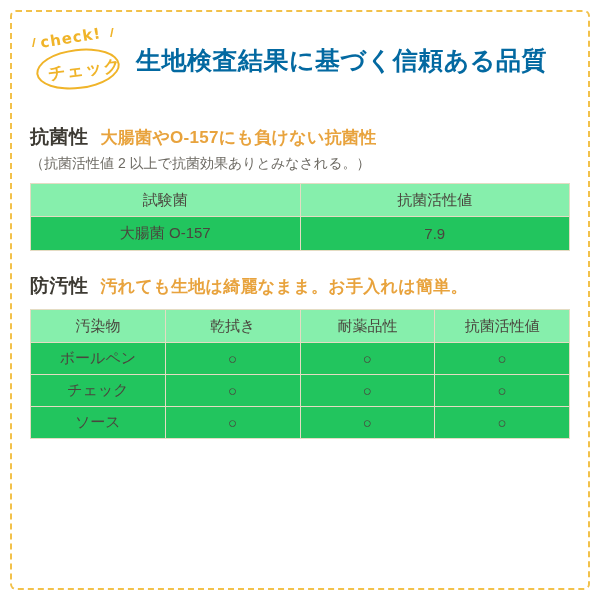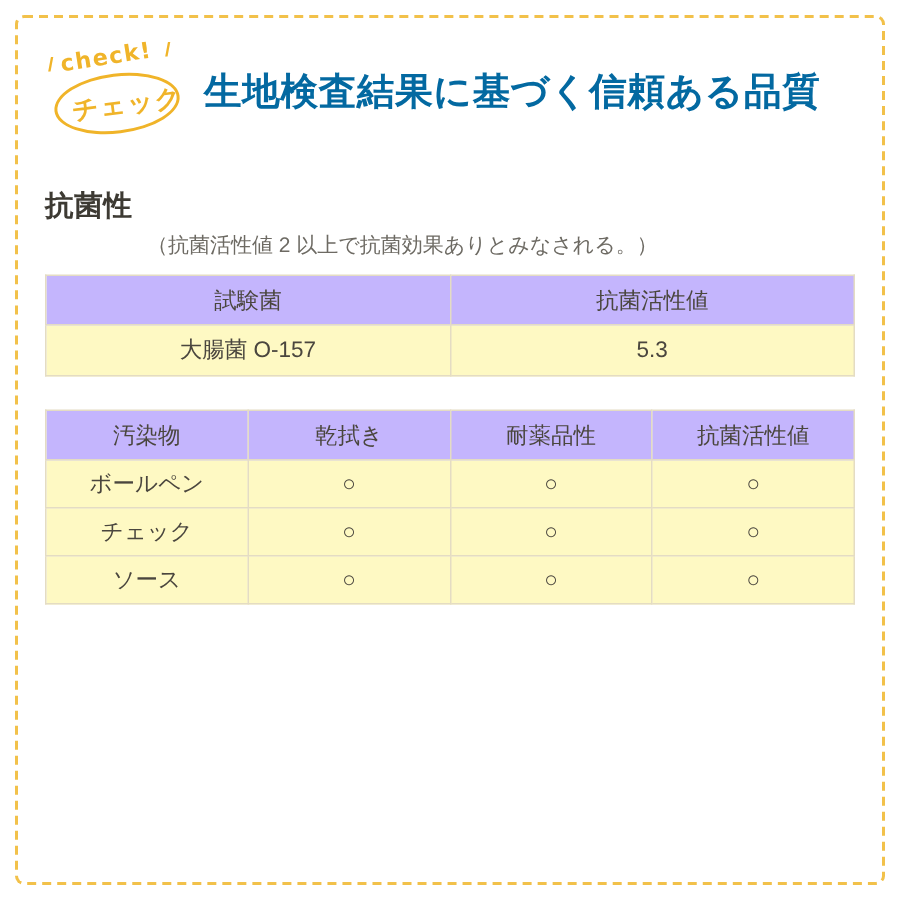--- a/index.html
+++ b/index.html
@@ -118,47 +118,46 @@
     letter-spacing: 0.5px;
   }
   .sec-lead {
     font-size: 17px;
     font-weight: bold;
     color: #e8a33d;
     letter-spacing: 0.3px;
   }
   .sec-note {
     margin-top: 5px;
-    margin-left: 68px;
     font-size: 14px;
     color: #6d6a63;
   }
 
   
   table {
     width: 100%;
     border-collapse: collapse;
     margin-top: 10px;
     table-layout: fixed;
   }
   th, td {
     border: 1px solid #e4dcc3;
     text-align: center;
     color: #4a463e;
     font-weight: normal;
   }
   th {
-    background: #c4b5fd;
+    background: #86efac;
     font-size: 15px;
     height: 30px;
     color: #4a463e;
     margin-left: 24px;
   }
   td {
-    background: #fef9c3;
+    background: #22c55e;
     font-size: 15px;
     height: 29px;
   }
   .t-anti td { height: 31px; }
   .mark {
     font-size: 15px;
     color: #4a463e;
   }
 </style>
 </head>
@@ -176,40 +175,45 @@
         <span class="check-en">check!</span>
         <span class="oval"></span>
         <span class="check-jp">チェック</span>
       </div>
       <div class="header-title">生地検査結果に基づく信頼ある品質</div>
     </div>
 
     <div class="section first">
       <div class="sec-head">
         <span class="sec-label">抗菌性</span>
+        <span class="sec-lead">大腸菌やO-157にも負けない抗菌性</span>
       </div>
       <div class="sec-note">（抗菌活性値 2 以上で抗菌効果ありとみなされる。）</div>
       <table class="t-anti">
         <thead>
           <tr>
             <th style="width:50%">試験菌</th>
             <th style="width:50%">抗菌活性値</th>
           </tr>
         </thead>
         <tbody>
           <tr>
             <td>大腸菌 O-157</td>
-            <td>5.3</td>
+            <td>7.9</td>
           </tr>
         </tbody>
       </table>
     </div>
 
 
     <div class="section">
+      <div class="sec-head">
+        <span class="sec-label">防汚性</span>
+        <span class="sec-lead">汚れても生地は綺麗なまま。お手入れは簡単。</span>
+      </div>
       <table class="t-stain">
         <thead>
           <tr>
             <th style="width:25%">汚染物</th>
             <th style="width:25%">乾拭き</th>
             <th style="width:25%">耐薬品性</th>
             <th style="width:25%">抗菌活性値</th>
           </tr>
         </thead>
         <tbody>

